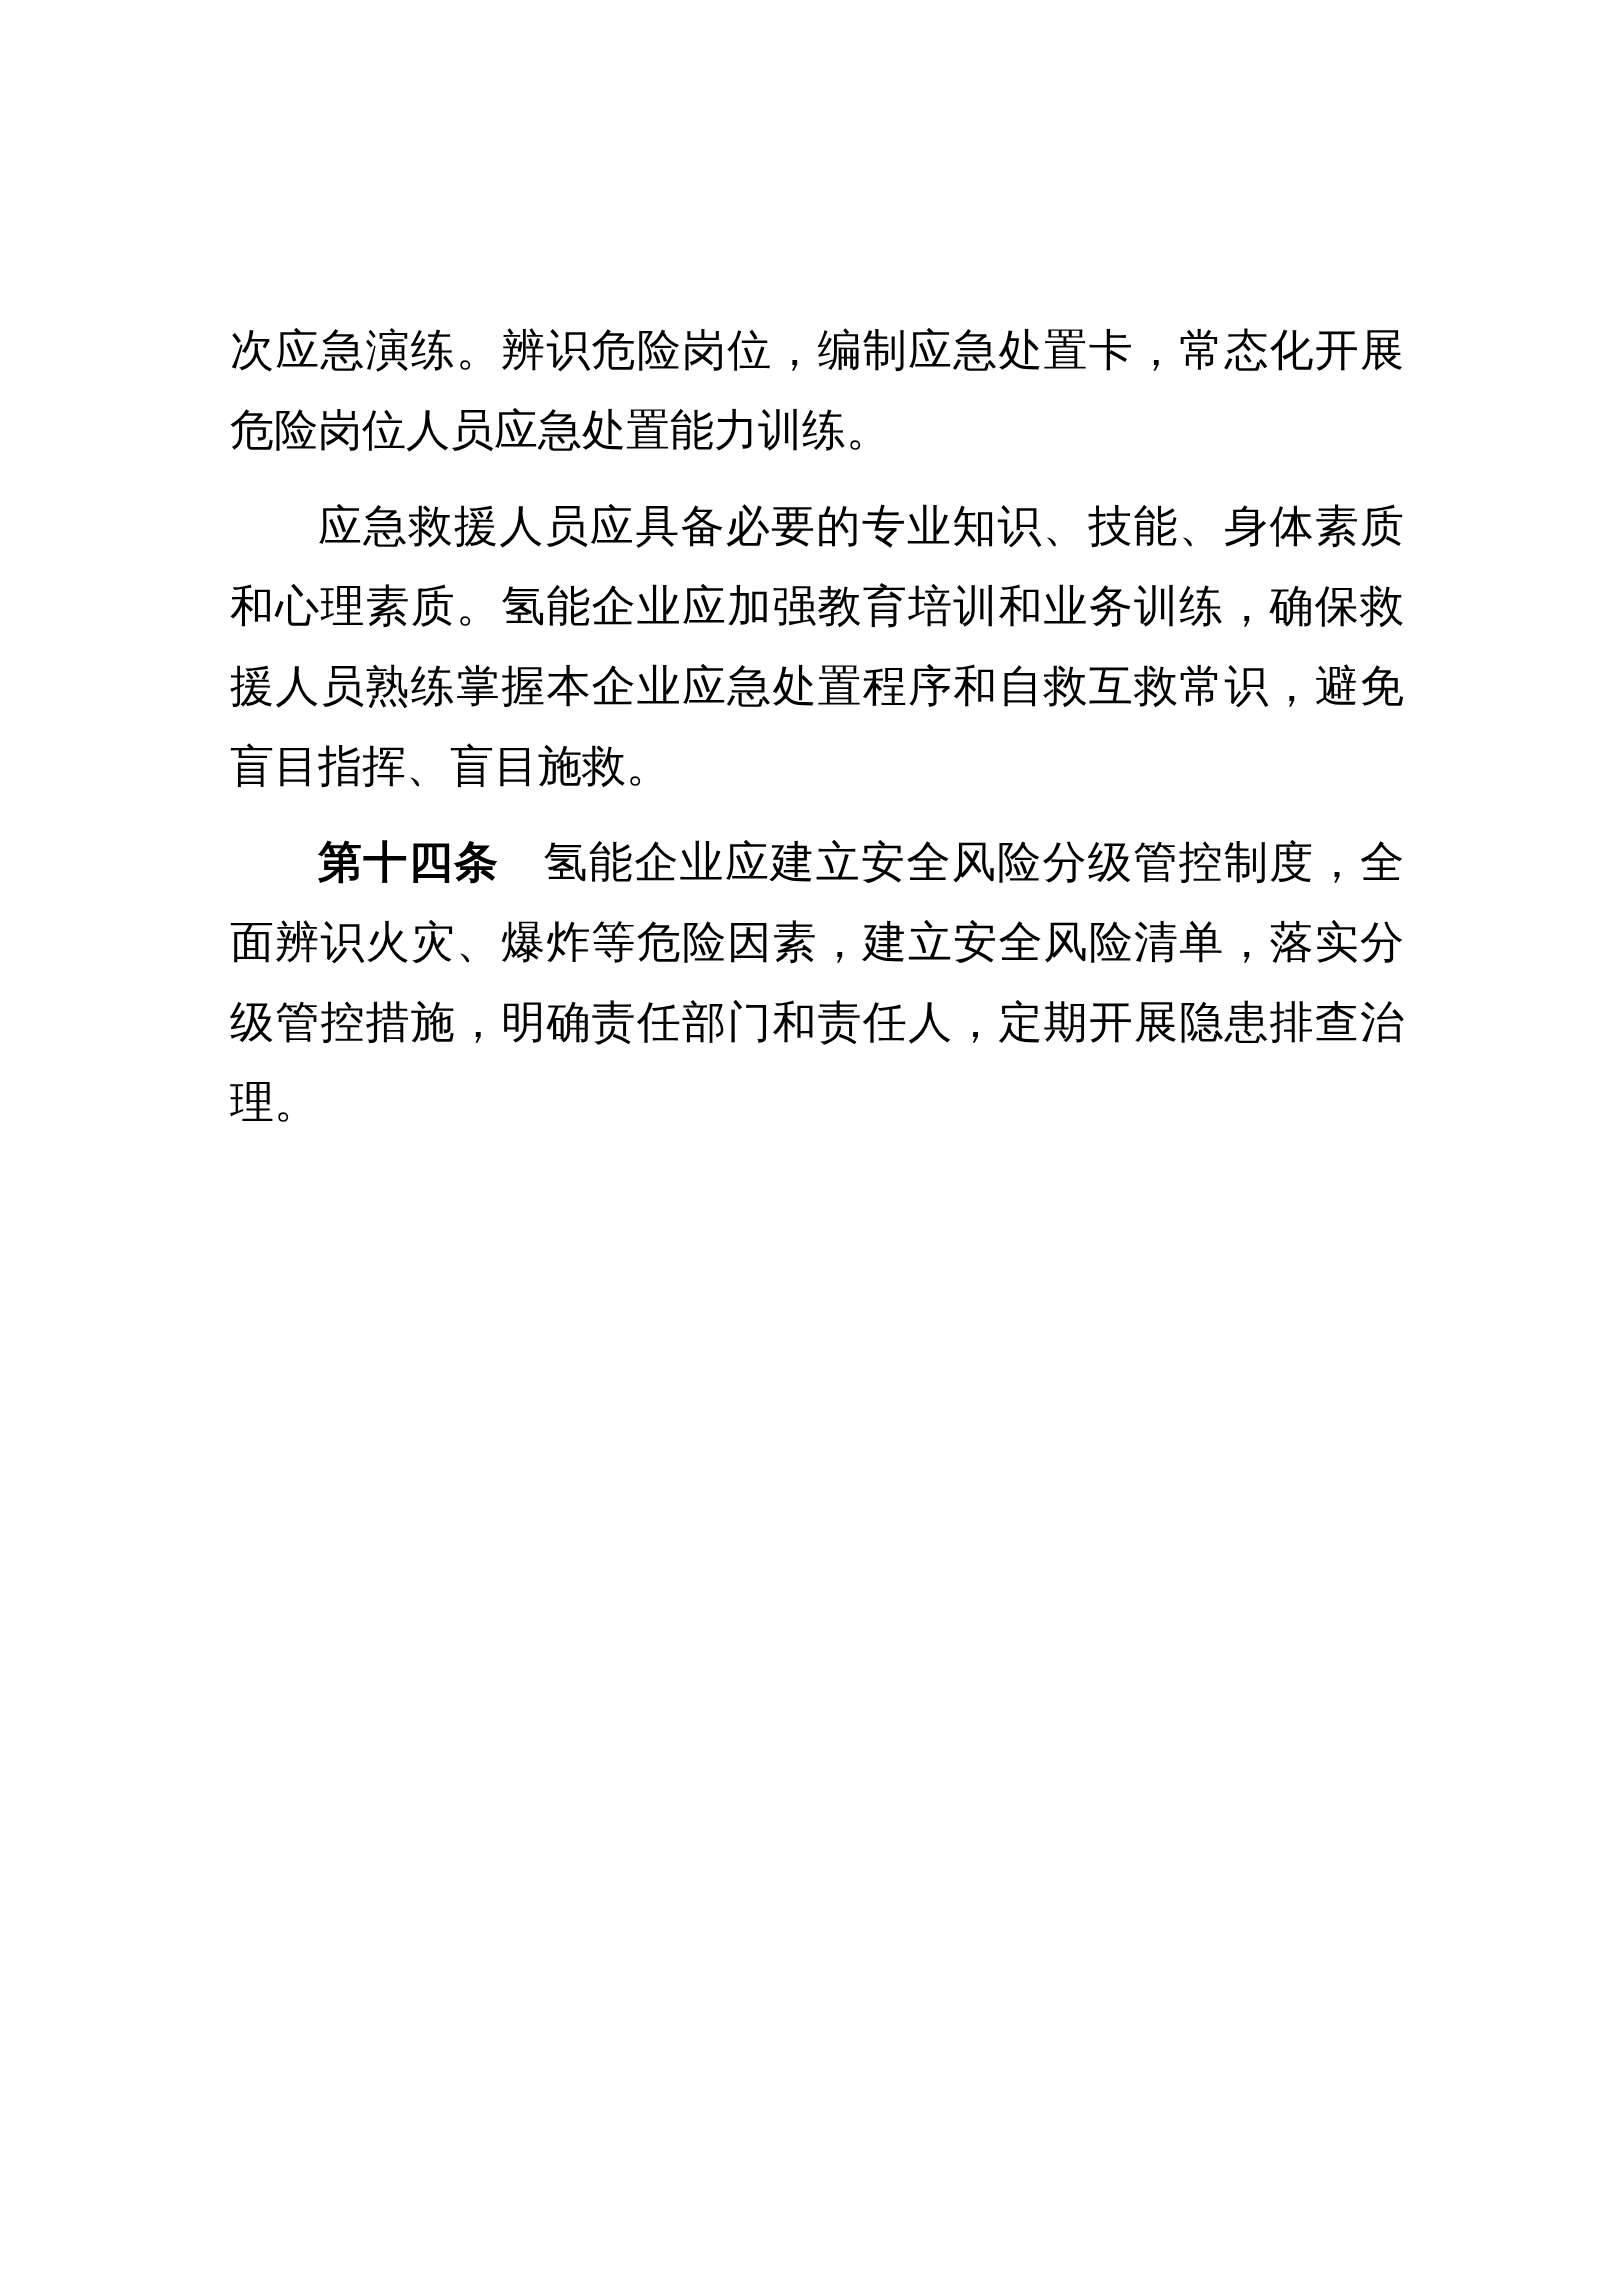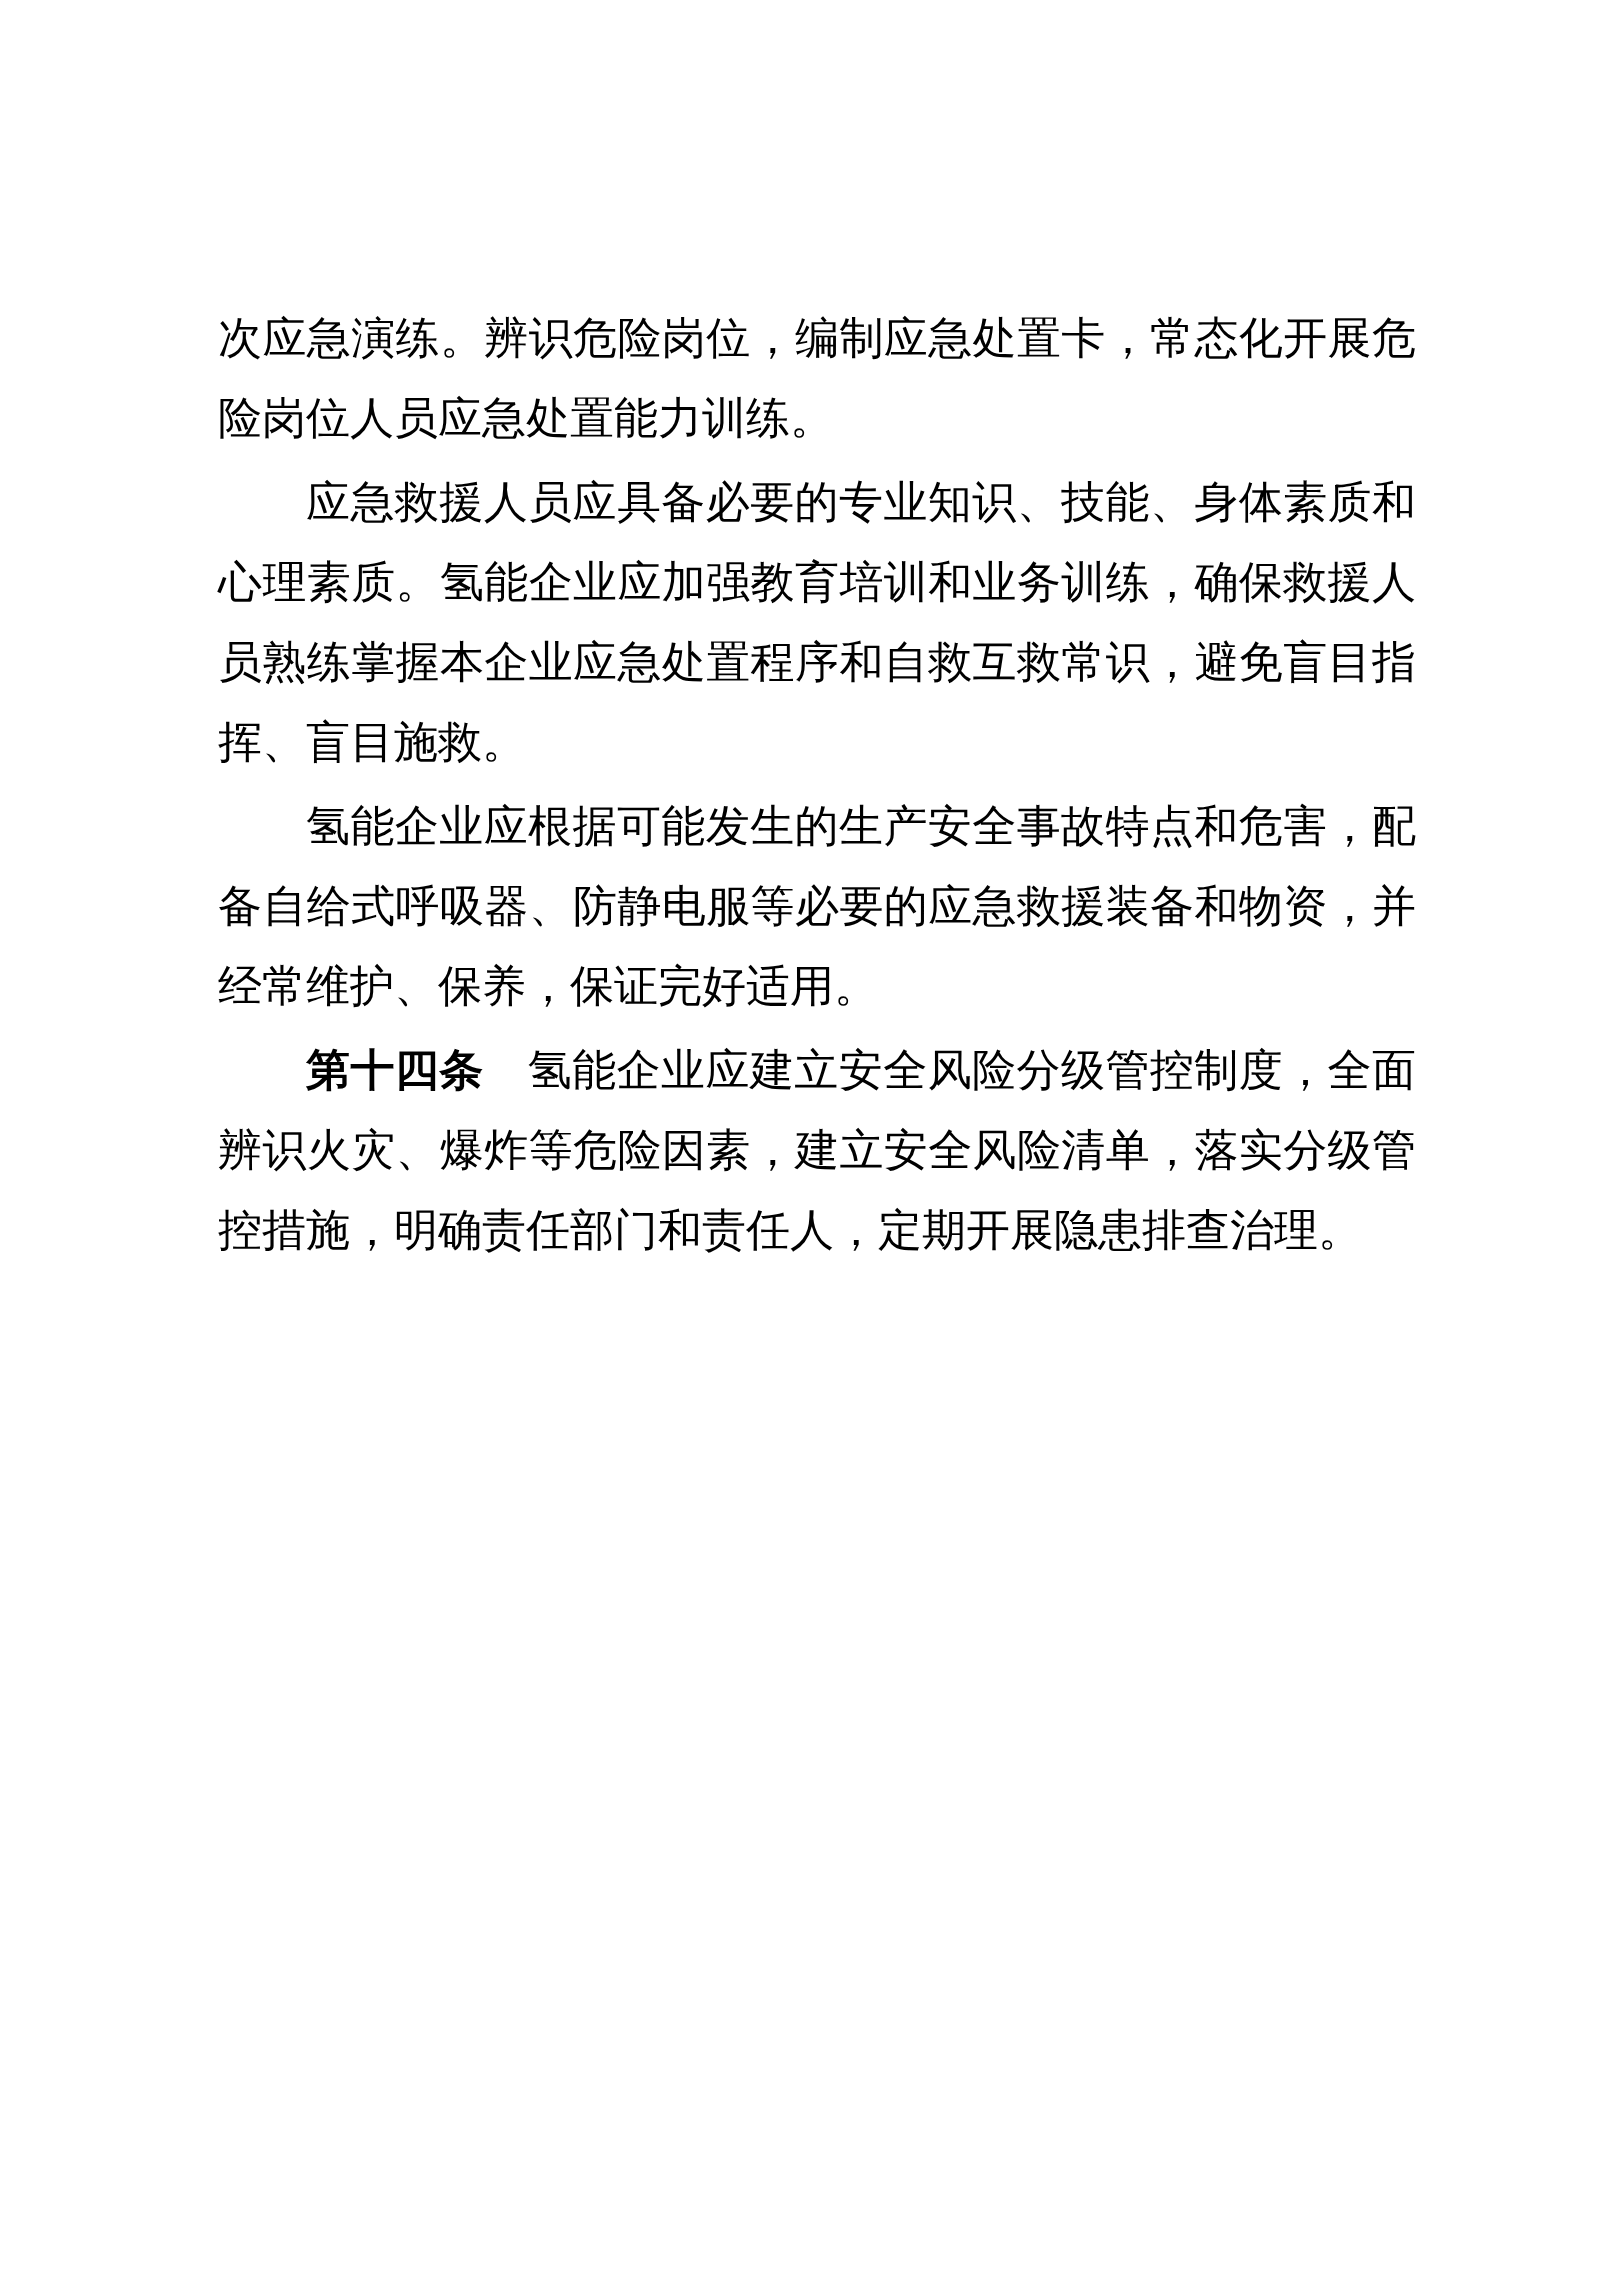--- a/index.html
+++ b/index.html
@@ -20,21 +20,21 @@
     left: 214px;
     top: 294px;
     width: 1206px;
     color: #000000;
     font-size: 44px;
     line-height: 80px;
     text-align: justify;
     letter-spacing: 0;
   }
   .para {
-    margin: 4px;
+    margin: 16px;
     padding: 0;
     text-indent: 2em;
   }
   .para.continuation {
     text-indent: 0;
   }
   .article-head {
     font-weight: 700;
     margin-right: 1em;
   }
@@ -46,20 +46,19 @@
 <body>
 
 <div class="page">
   <div class="content">
 
     <p class="para continuation"><span class="article-head"></span><span>次应急演练。辨识危险岗位，编制应急处置卡，常态化开展危险岗位人员应急处置能力训练。</span></p>
 
 
     <p class="para"><span class="article-head"></span><span>应急救援人员应具备必要的专业知识、技能、身体素质和心理素质。氢能企业应加强教育培训和业务训练，确保救援人员熟练掌握本企业应急处置程序和自救互救常识，避免盲目指挥、盲目施救。</span></p>
 
-    <p class="para"><span class="article-head"></span><span>氢能企业应根据可能发生的生产安全事故特点和危害，配备自给式呼吸器、防静电服等必要的应急救援装备和物资，并经常维护、保养，保证完好适用。</span></p>
 
 
     <p class="para"><span class="article-head">第十四条</span><span>氢能企业应建立安全风险分级管控制度，全面辨识火灾、爆炸等危险因素，建立安全风险清单，落实分级管控措施，明确责任部门和责任人，定期开展隐患排查治理。</span></p>
 
   </div>
 </div>
 
 
 </body></html>

